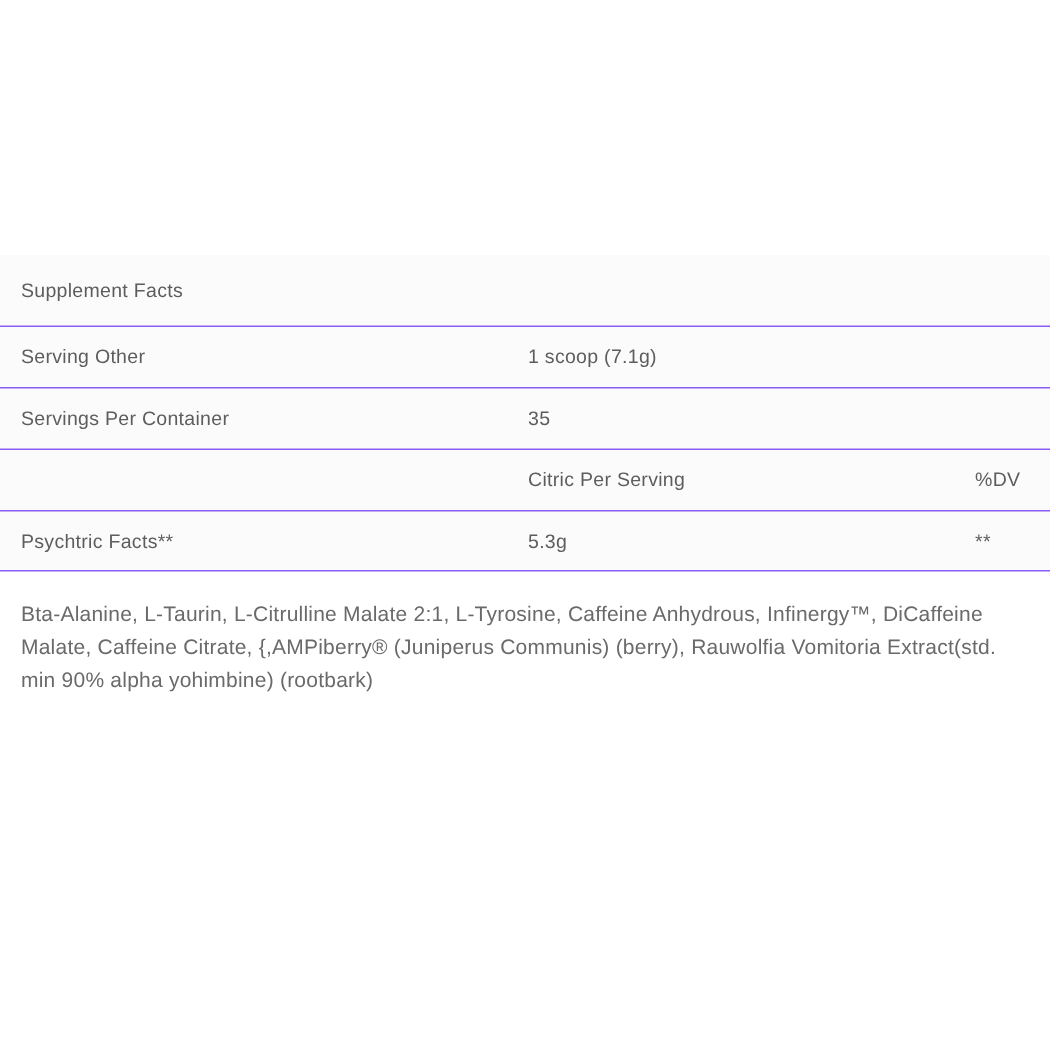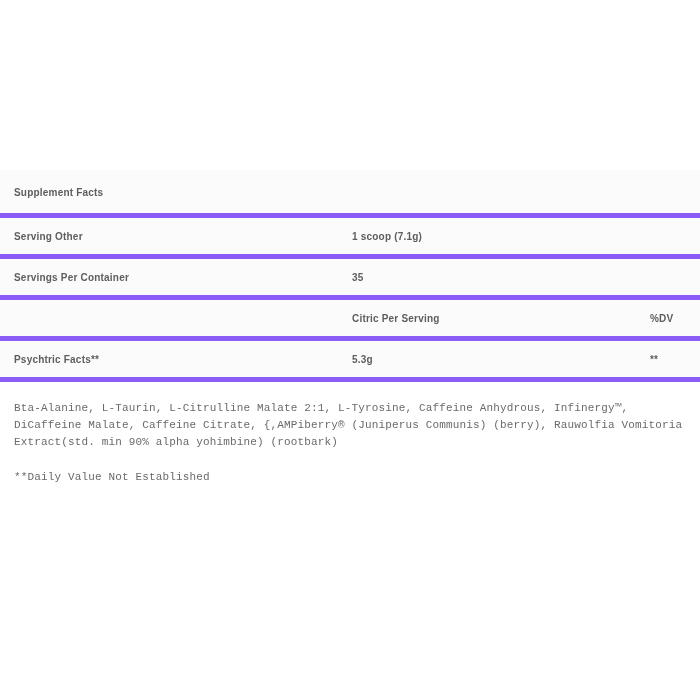--- a/index.html
+++ b/index.html
@@ -26,49 +26,47 @@
     top: 170px;
     width: 700px;
   }
   table.facts {
     width: 700px;
     border-collapse: collapse;
     table-layout: fixed;
   }
   table.facts td {
     border-top: 1px solid #e6e6e6;
-    border-bottom: 5px solid #8b5cf6;
+    border-bottom: 1px solid #8b5cf6;
     padding: 12px 14px 11px 14px;
-    font-size: 10px;
+    font-size: 13px;
     line-height: 1.3;
     color: #5d5d5d;
     vertical-align: middle;
     background: #fbfbfb;
     letter-spacing: 0.2px;
-    font-weight: bold;
   }
   table.facts tr.head td {
     border-top: none;
     background: #fbfbfb;
     padding-top: 16px;
     padding-bottom: 14px;
   }
   table.facts td.c1 { width: 310px; }
   table.facts td.c2 { width: 270px; }
   table.facts td.c3 { width: 120px; }
   .notes {
     padding: 14px 14px 0 14px;
   }
   .note {
-    font-size: 11px;
+    font-size: 14px;
     line-height: 1.55;
     color: #6a6a6a;
     margin: 0 0 18px 0;
     letter-spacing: 0.15px;
-    font-family: Liberation Mono, monospace;
   }
   .note.blend {
     margin-top: 4px;
   }
   .note.dv {
     margin-top: 10px;
   }
 </style>
 </head>
 <body>
@@ -102,18 +100,17 @@
         <tr>
           <td class="c1">Psychtric Facts**</td>
           <td class="c2">5.3g</td>
           <td class="c3">**</td>
         </tr>
       </tbody>
     </table>
 
     <div class="notes">
       <p class="note blend">Bta-Alanine, L-Taurin, L-Citrulline Malate 2:1, L-Tyrosine, Caffeine Anhydrous, Infinergy™, DiCaffeine Malate, Caffeine Citrate, {,AMPiberry® (Juniperus Communis) (berry), Rauwolfia Vomitoria Extract(std. min 90% alpha yohimbine) (rootbark)</p>
-      <p class="note dv">**Daily Value Not Established</p>
     </div>
 
   </div>
 
 </div>
 
 </body></html>

